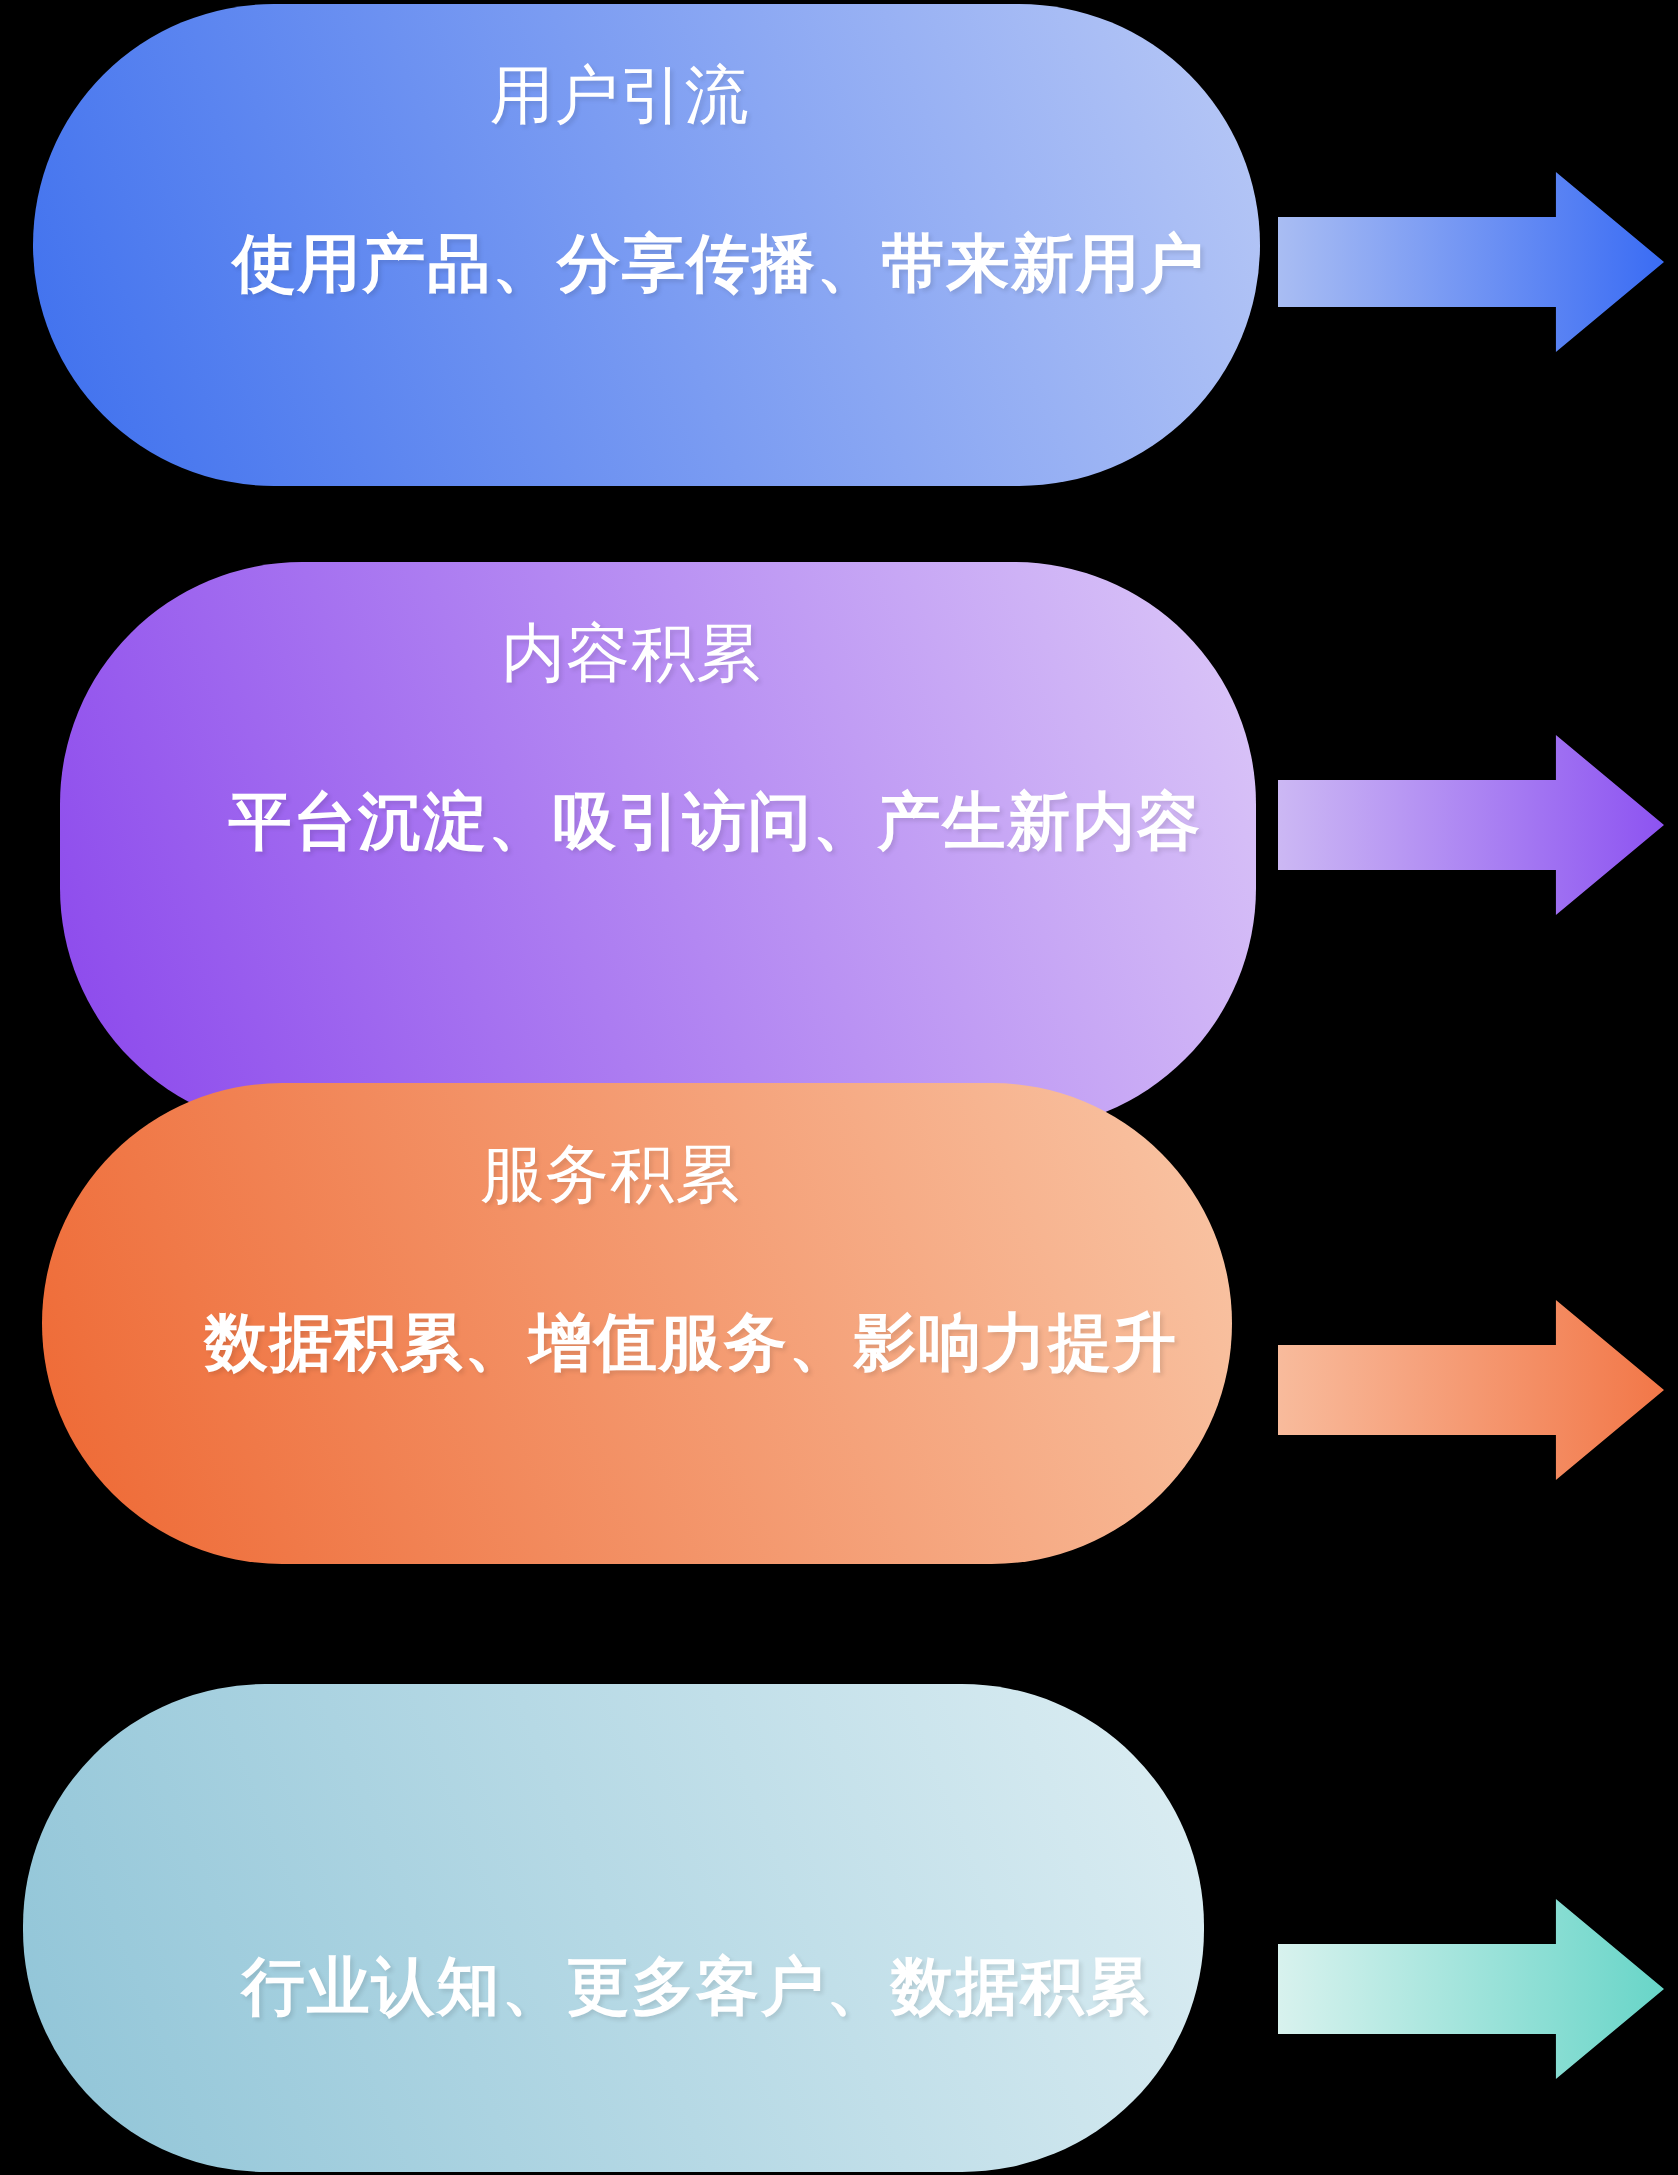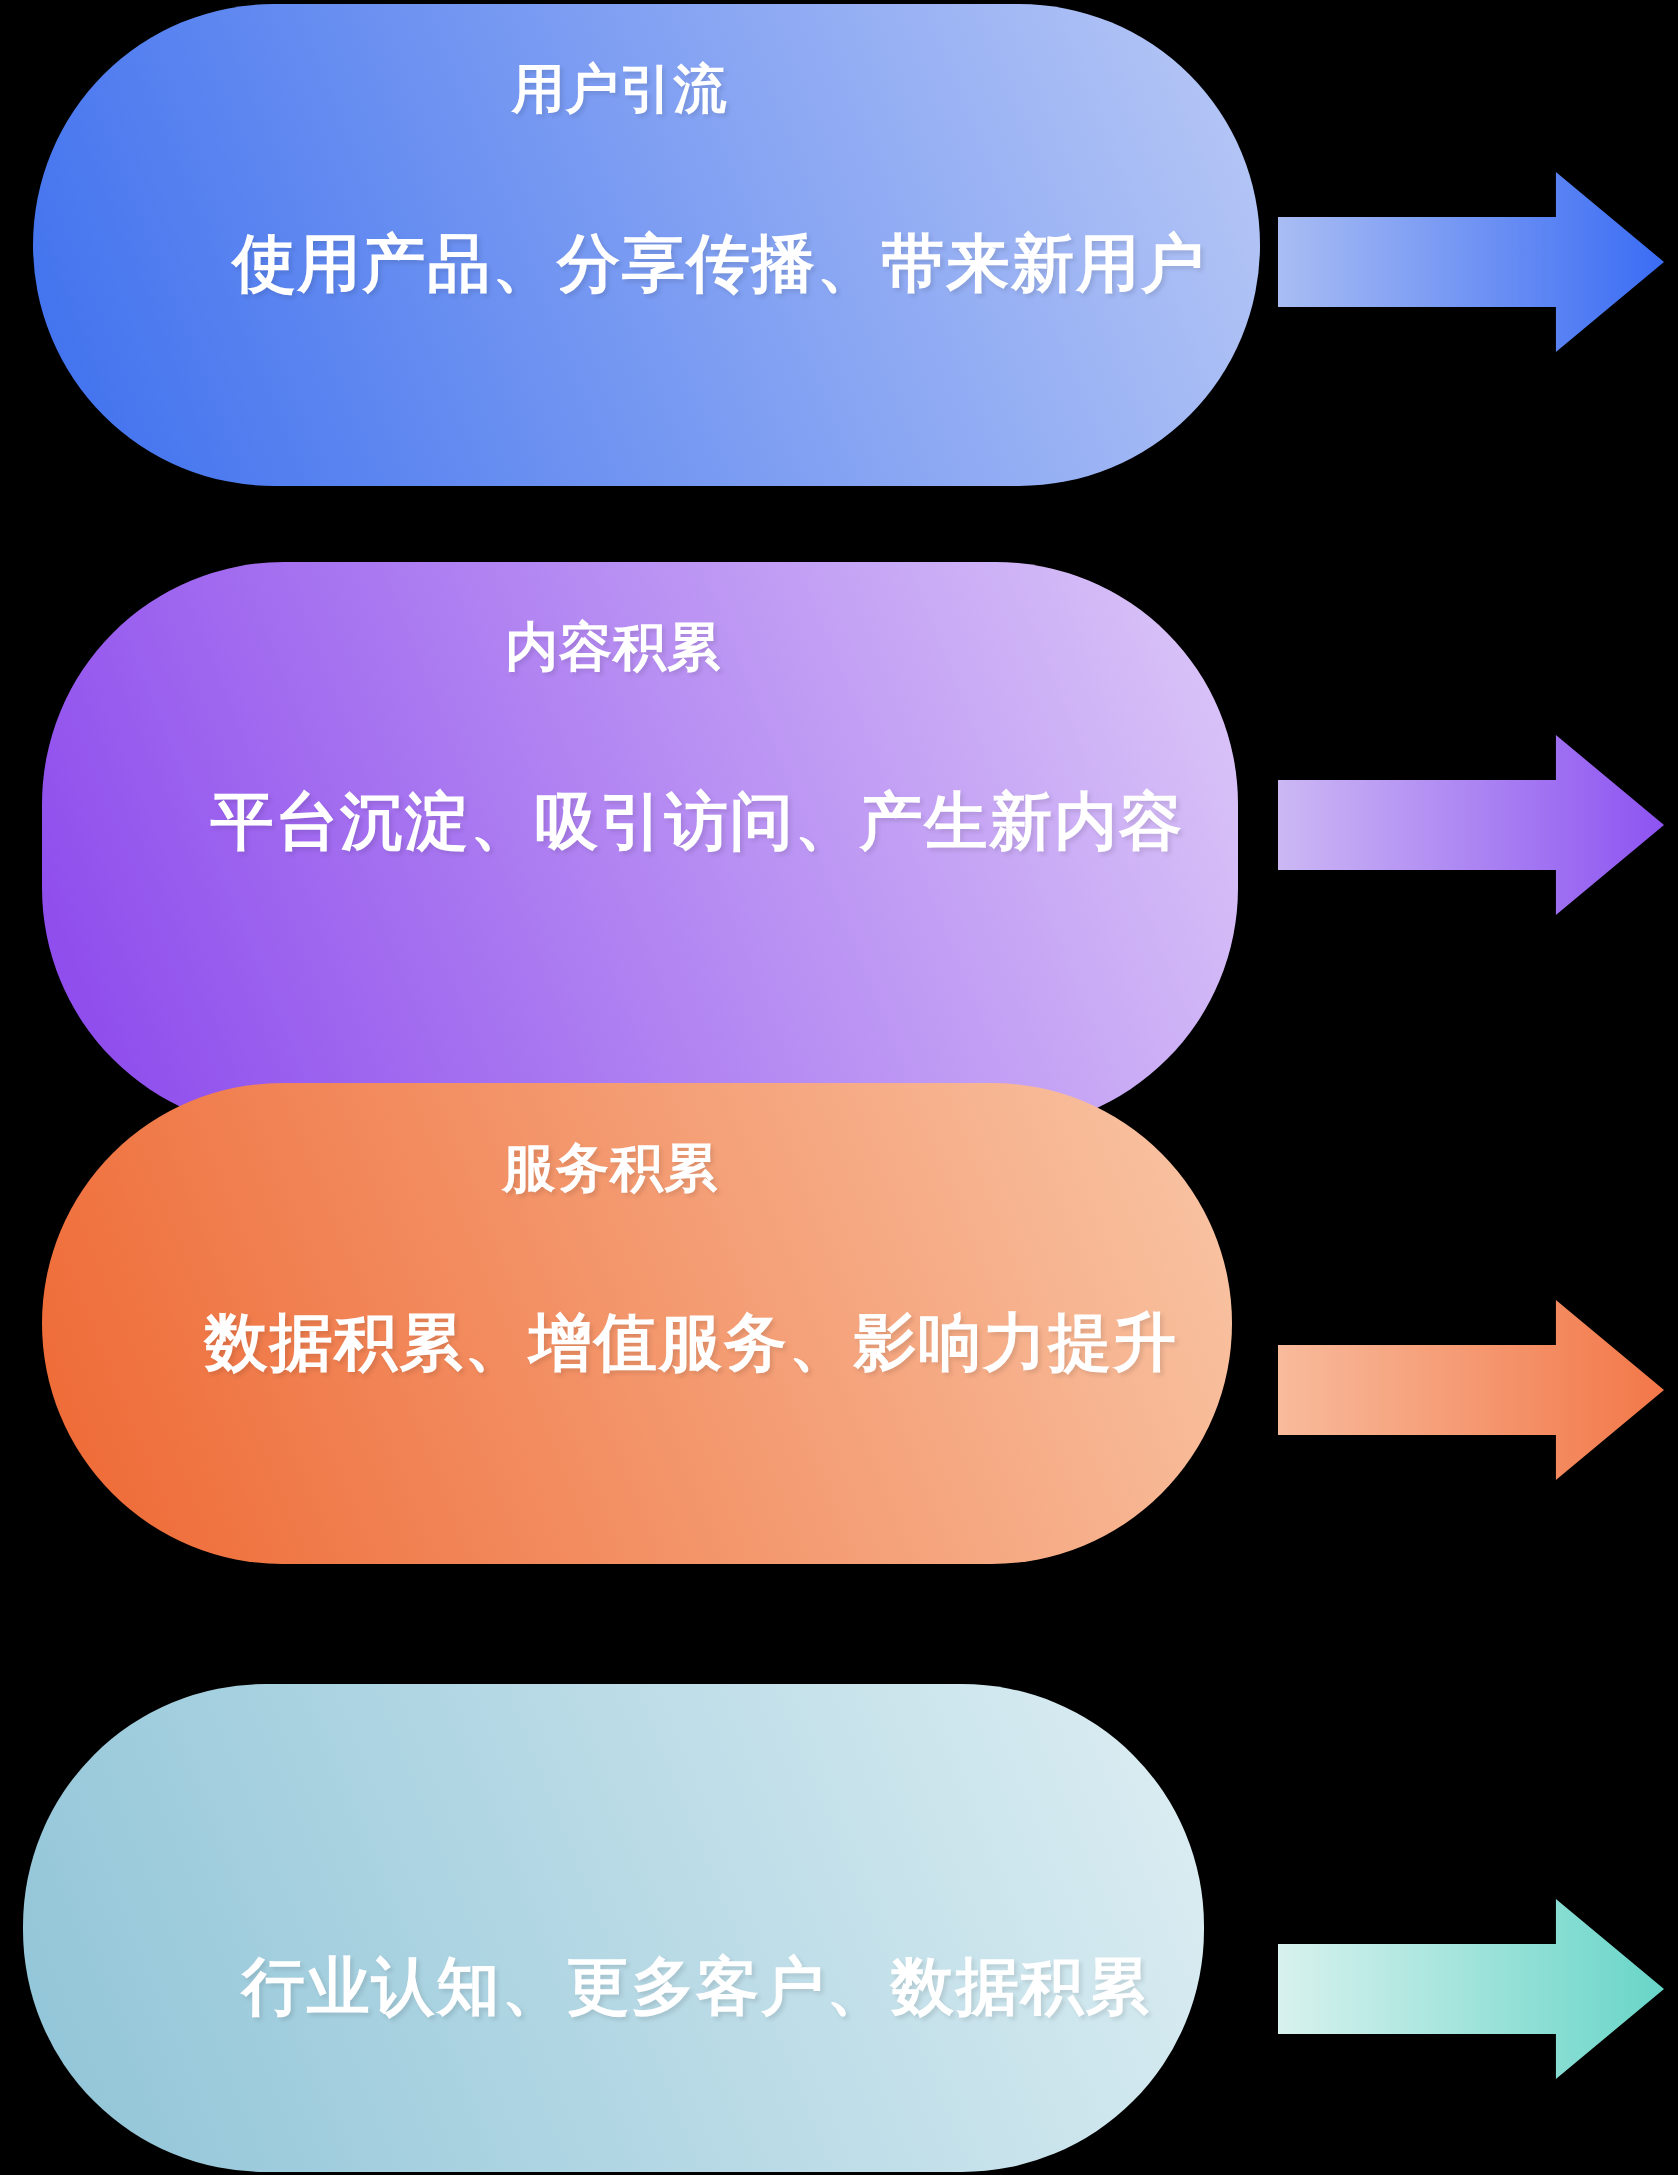--- a/index.html
+++ b/index.html
@@ -18,22 +18,22 @@
     position: absolute;
     border-radius: 242px;
   }
 
   .stage-title {
     position: absolute;
     left: 0;
     right: 54px;
     top: 56px;
     text-align: center;
-    font-size: 53px;
-    font-weight: bold;
+    font-size: 64px;
+    font-weight: normal;
     line-height: 1.1;
     color: #ffffff;
     letter-spacing: 0.9px;
     text-shadow: 2.8px 2.8px 4.7px rgba(0,0,0,0.10);
     white-space: nowrap;
   }
 
   .stage-subtitle {
     position: absolute;
     left: 0;
@@ -53,21 +53,21 @@
     position: absolute;
     left: 1278px;
     width: 386px;
     height: 180px;
     
     clip-path: polygon(0% 25%, 72% 25%, 72% 0%, 100% 50%, 72% 100%, 72% 75%, 0% 75%);
   }
 
   
   .stage-1 .stage-box { left: 33px;  top: 3.7px;    width: 1227px; height: 482px; }
-  .stage-2 .stage-box { left: 42px;  top: 562px;  width: 1196px; height: 568px; }
+  .stage-2 .stage-box { left: 60px;  top: 562px;  width: 1196px; height: 568px; }
   .stage-3 .stage-box { left: 42px;  top: 1083px; width: 1190px; height: 481px; }
   .stage-4 .stage-box { left: 23.4px;  top: 1684px; width: 1181px; height: 488px; }
 
   .stage-1 .stage-arrow { top: 172px; }
   .stage-2 .stage-arrow { top: 735px; }
   .stage-3 .stage-arrow { top: 1300px; }
   .stage-4 .stage-arrow { top: 1899px; }
 
   .stage-4 .stage-title    { top: 66px; }
   .stage-4 .stage-subtitle { top: 266px; }

